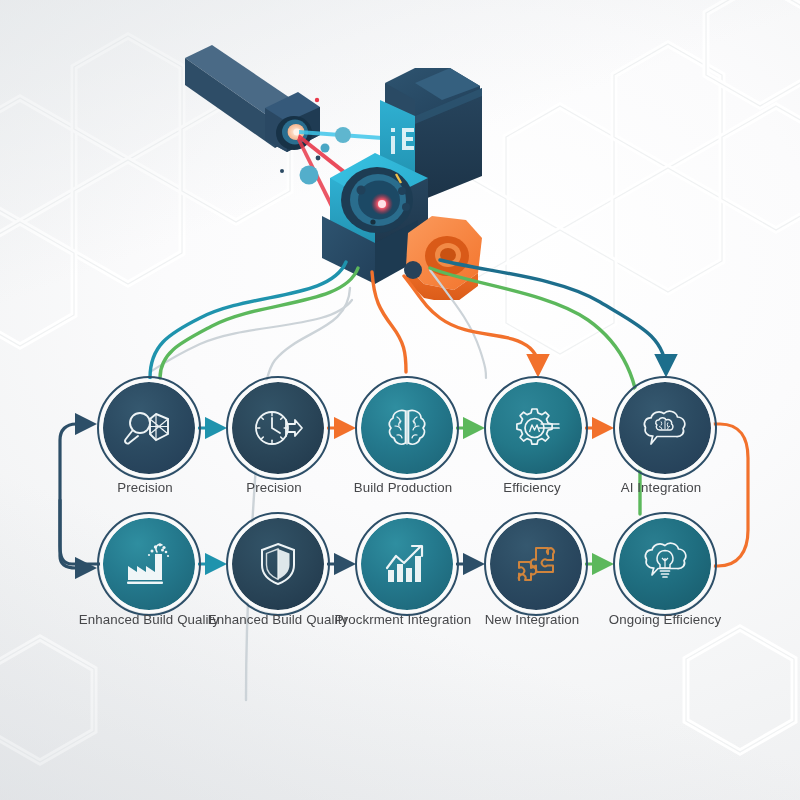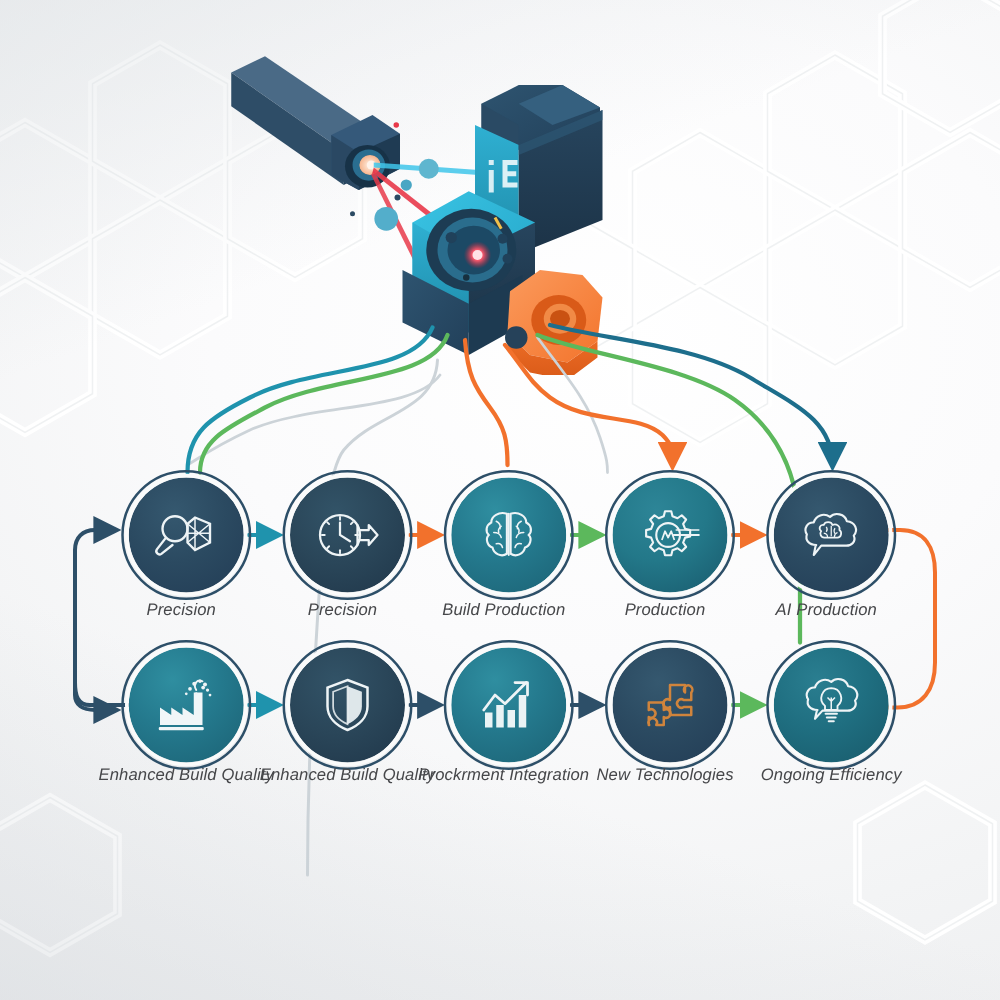--- a/index.html
+++ b/index.html
@@ -37,21 +37,21 @@
     box-shadow:0 2px 5px rgba(40,60,80,.18);
   }
   .node .ringOuter{position:absolute;inset:-6px;border-radius:50%;border:2.4px solid #2d4f68;}
   .node .ringWhite{position:absolute;inset:-3px;border-radius:50%;border:3.6px solid #fafbfb;}
   .node .ico{position:absolute;inset:0;display:flex;align-items:center;justify-content:center;}
   .node .ico svg{display:block;}
 
   .lbl{
     position:absolute;text-align:center;
     font-size:13.3px;line-height:16.6px;color:#46474a;
-    letter-spacing:.1px;width:150px;font-style:italic;
+    letter-spacing:.1px;width:150px;
   }
 
   
   .fill-navy{background:radial-gradient(72% 72% at 40% 30%, #35586f 0%, #2b4a61 60%, #26425a 100%);}
   .fill-navy2{background:radial-gradient(72% 72% at 40% 30%, #325367 0%, #2a4659 62%, #243d50 100%);}
   .fill-teal{background:radial-gradient(74% 74% at 38% 28%, #2f8ea0 0%, #24798d 58%, #1f6b7e 100%);}
   .fill-teal2{background:radial-gradient(74% 74% at 38% 28%, #2d8597 0%, #237889 60%, #1d6678 100%);}
   .fill-tealdk{background:radial-gradient(74% 74% at 38% 28%, #2a7e90 0%, #1f6e80 60%, #1b6273 100%);}
 
   
@@ -358,21 +358,21 @@
                    l-3.4,2.4 l-3.5,-3.5 l2.4,-3.4 l-1.6,-4 l-4,-1 l0,-5 l4,-1 l1.6,-4
                    l-2.4,-3.4 l3.5,-3.5 l3.4,2.4 l4,-1.6 z"></path>
           <circle cx="23.5" cy="23" r="9.5"></circle>
           <path d="M18.5,27 l2.5,-7 l2.5,5 l2.5,-5 l2.5,7" stroke-width="1.4"></path>
           <path d="M28,23 L48,23" stroke-linecap="round"></path>
           <path d="M30,19 L48,19" stroke-width="1.3" stroke-linecap="round"></path>
         </g>
       </svg>
     </div>
   </div>
-  <div class="lbl" style="left:457px;top:480px">Production</div>
+  <div class="lbl" style="left:457px;top:480px">Efficiency</div>
 
   <div class="node" style="left:619px;top:382px">
     <div class="disc fill-navy"></div>
     <div class="ringWhite"></div>
     <div class="ringOuter r-cyan"></div>
     <div class="ico">
       <svg width="50" height="44" viewBox="0 0 50 44">
         <g fill="none" stroke="#eef4f6" stroke-width="1.7" stroke-linejoin="round">
           <path d="M13,30 C7,30 4,26 5.5,21.5 C2.5,17 6,11.5 11,12 C12.5,6.5 19,4 24,7.5
                    C28,3.5 36,5 37.5,11 C44,11.5 47,18 43,22.5 C45,27 41.5,31 36,30.5
@@ -383,21 +383,21 @@
             <path d="M21,15.5 q1.5,2 0,4"></path>
               <path d="M25,14.5 L25,23"></path>
             <path d="M28,16.5 q-1.5,2 0,4.5"></path>
               <path d="M19,20.5 q3,0.5 3,3"></path>
             <path d="M30,20 q-2.5,1 -2.5,3.5"></path>
           </g>
         </g>
       </svg>
     </div>
   </div>
-  <div class="lbl" style="left:586px;top:480px">AI Production</div>
+  <div class="lbl" style="left:586px;top:480px">AI Integration</div>
 
   <div class="node" style="left:103px;top:518px">
     <div class="disc fill-teal"></div>
     <div class="ringWhite"></div>
     <div class="ringOuter r-cyan"></div>
     <div class="ico">
       <svg width="50" height="44" viewBox="0 0 50 44">
         <g fill="#f0f6f8">
           <path d="M4,38 L4,24 L13,30 L13,24 L22,30 L22,24 L31,30 L31,12 L38,12 L38,38 z"></path>
           <rect x="3" y="39.5" width="36" height="2.6" rx="1"></rect>
@@ -465,21 +465,21 @@
         <g fill="none" stroke="#d0843c" stroke-width="2" stroke-linejoin="round">
           <path d="M24,6 L36,6 L36,12 a3.4,3.4 0 1 1 5,0 L41,18 L35,18
                    a3.4,3.4 0 1 0 0,5.6 L41,23.6 L41,30 L24,30 L24,23.6
                    a3.4,3.4 0 1 1 0,-5.6 z"></path>
           <path d="M7,16 L19,16 L19,22 a3.4,3.4 0 1 1 0,5.6 L19,34 L13,34
                    a3.4,3.4 0 1 0 -5.6,0 L7,34 L7,27.6 a3.4,3.4 0 1 0 0,-5.6 z" transform="translate(0,4)"></path>
         </g>
       </svg>
     </div>
   </div>
-  <div class="lbl" style="left:457px;top:612px">New Technologies</div>
+  <div class="lbl" style="left:457px;top:612px">New Integration</div>
 
   <div class="node" style="left:619px;top:518px">
     <div class="disc fill-tealdk"></div>
     <div class="ringWhite"></div>
     <div class="ringOuter r-cyan"></div>
     <div class="ico">
       <svg width="50" height="46" viewBox="0 0 50 46">
         <g fill="none" stroke="#eef4f6" stroke-width="1.7" stroke-linejoin="round">
           <path d="M14,27 C8,27 5,23 6.5,18.5 C3.5,14 7,8.5 12,9 C13.5,3.5 20,1 25,4.5
                    C29,0.5 37,2 38.5,8 C45,8.5 48,15 44,19.5 C46,24 42.5,28 37,27.5

